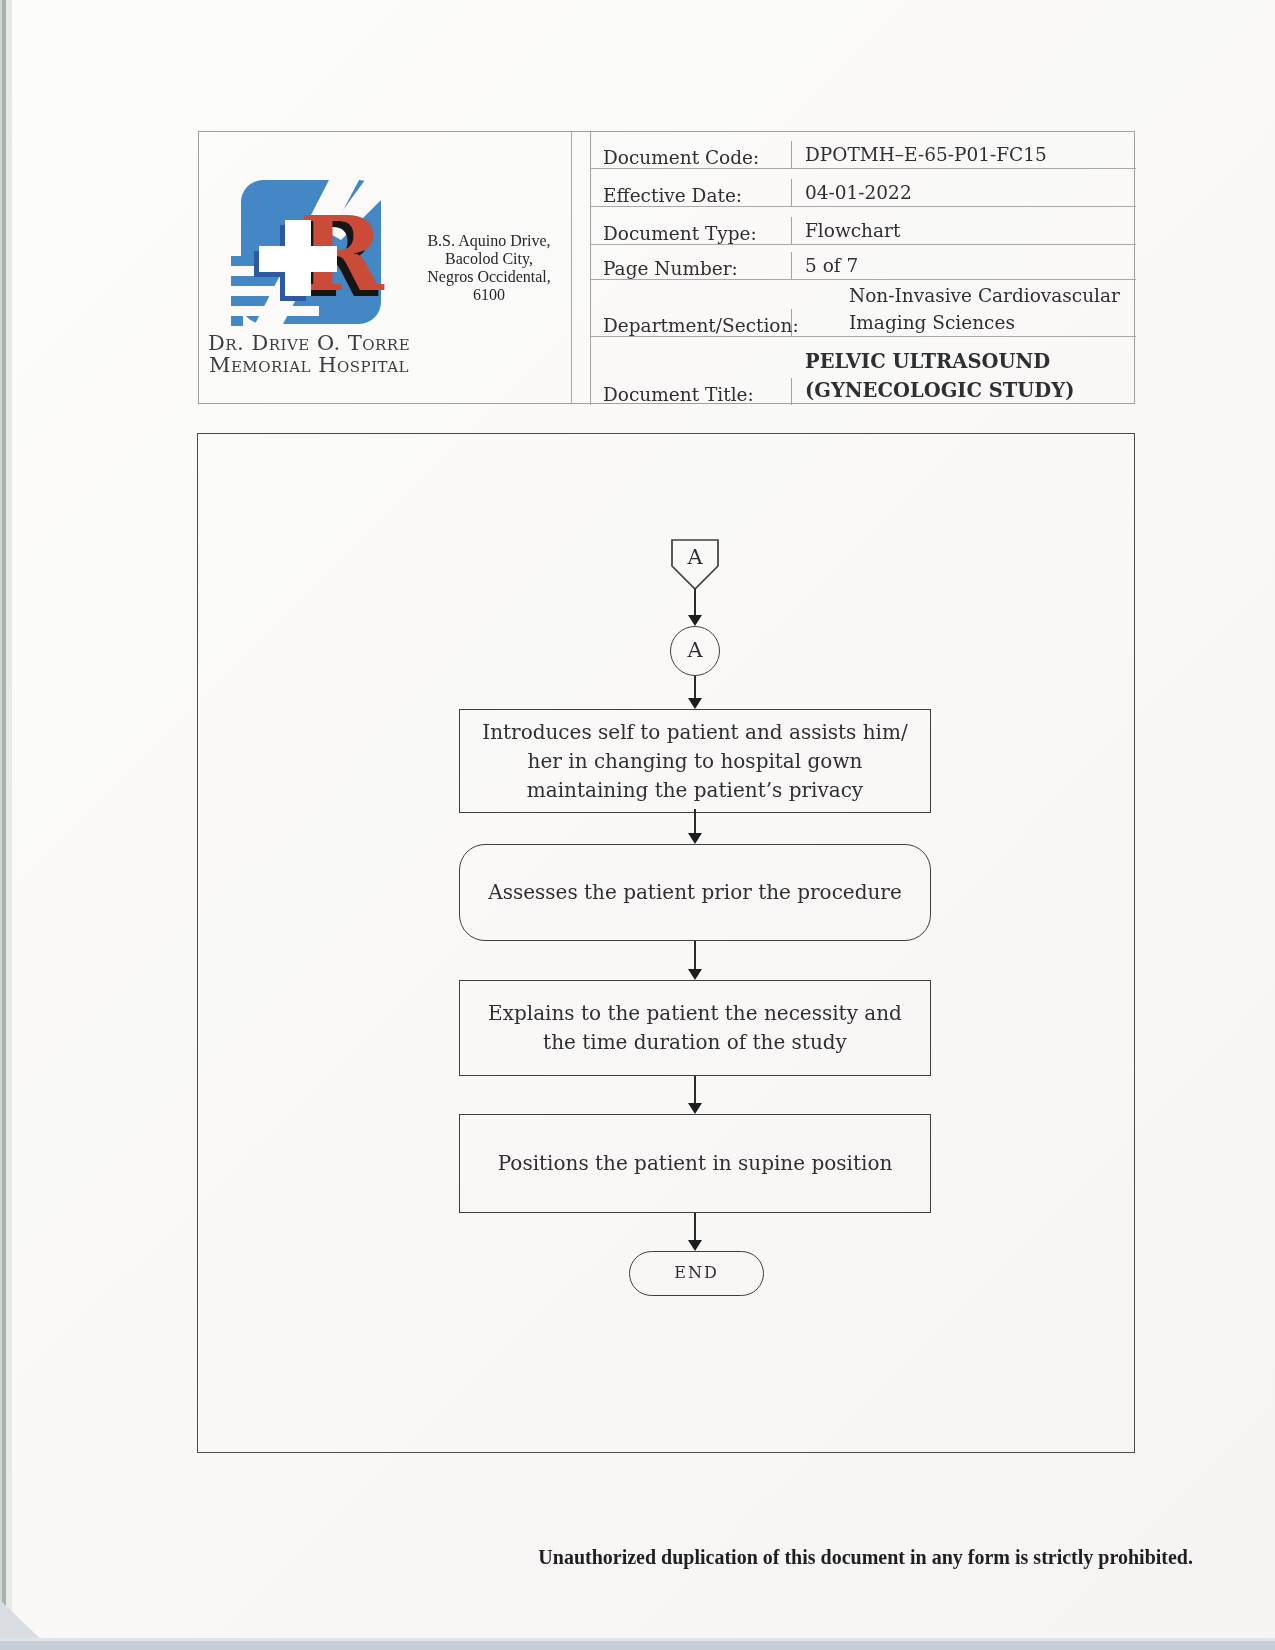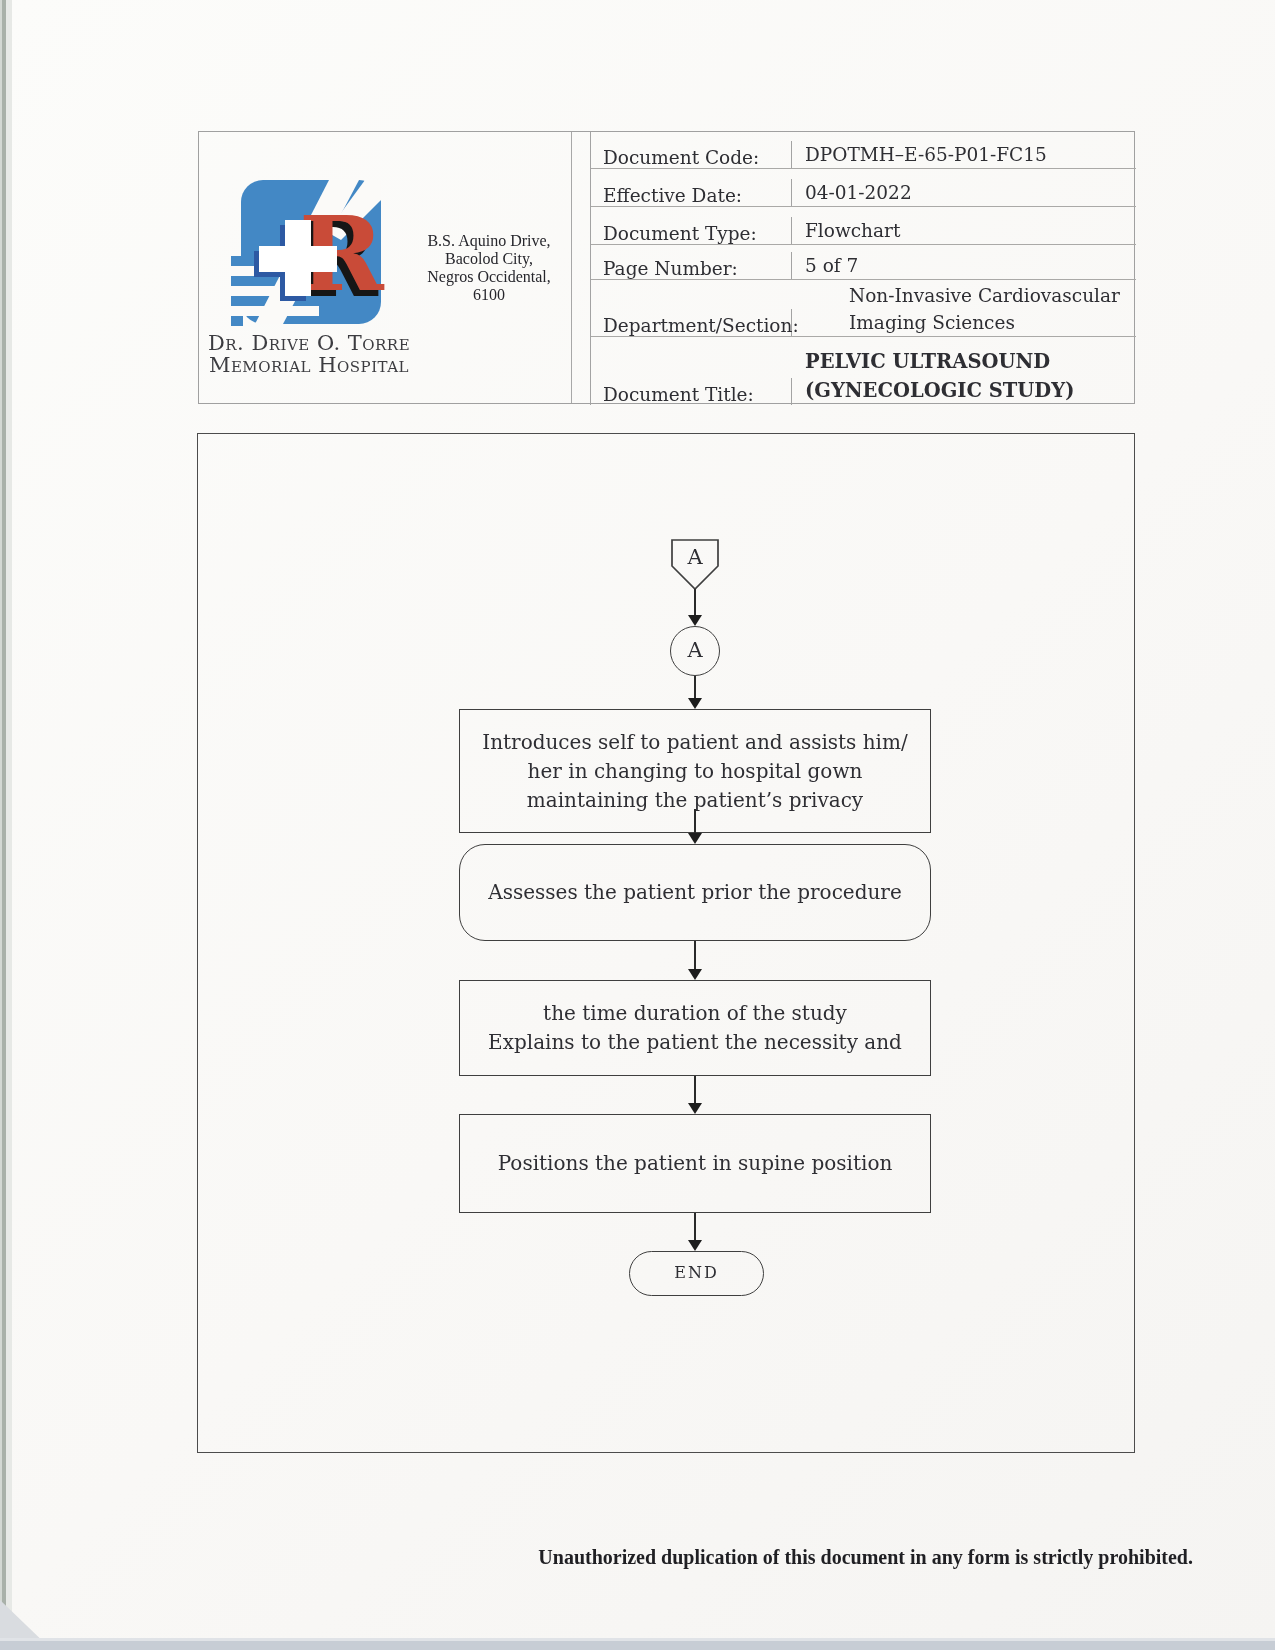--- a/index.html
+++ b/index.html
@@ -39,21 +39,21 @@
 
   
   .flow-frame{position:absolute;left:197px;top:433px;width:938px;height:1020px;
     border:1.5px solid #4c4c4c;box-sizing:border-box;}
   .flow-el{position:absolute;}
   .connector-circle{left:472px;top:192px;width:50px;height:50px;border:1.7px solid #3f3f3f;
     border-radius:50%;box-sizing:border-box;text-align:center;line-height:46px;font-size:21px;background:transparent;}
   .pbox{left:261px;width:472px;border:1.7px solid #3f3f3f;box-sizing:border-box;
     display:flex;flex-direction:column;justify-content:center;align-items:center;
     text-align:center;font-size:20px;line-height:29px;}
-  .pbox1{top:275px;height:124px;} .pbox2{top:410px;height:97px;border-radius:26px;}
+  .pbox1{top:275px;height:104px;} .pbox2{top:410px;height:97px;border-radius:26px;}
   .pbox3{top:546px;height:96px;} .pbox4{top:680px;height:99px;}
   .terminator{left:431px;top:817px;width:135px;height:45px;border:1.7px solid #3f3f3f;
     border-radius:23px;box-sizing:border-box;text-align:center;line-height:42px;
     font-size:16px;letter-spacing:2px;}
   .arrow{position:absolute;left:497px;width:16px;transform:translateX(-50%);}
   .arrow .shaft{position:absolute;left:50%;top:0;bottom:9px;width:2px;margin-left:-1px;background:#2a2a2a;}
   .arrow .head{position:absolute;bottom:0;left:50%;margin-left:-7px;width:0;height:0;
     border-left:7px solid transparent;border-right:7px solid transparent;border-top:11px solid #1d1d1d;}
   .ar1{top:155px;height:37px;} .ar2{top:242px;height:33px;} .ar3{top:375px;height:35px;}
   .ar4{top:507px;height:39px;} .ar5{top:642px;height:38px;} .ar6{top:779px;height:38px;}
@@ -171,22 +171,22 @@
     <div class="flow-el pbox pbox2">
       <div>Assesses the patient prior the procedure</div>
     </div>
 
     <div class="flow-el arrow ar4">
       <div class="shaft"></div>
       <div class="head"></div>
     </div>
 
     <div class="flow-el pbox pbox3">
+      <div>Explains to the patient the necessity and</div>
       <div>the time duration of the study</div>
-      <div>Explains to the patient the necessity and</div>
     </div>
 
     <div class="flow-el arrow ar5">
       <div class="shaft"></div>
       <div class="head"></div>
     </div>
 
     <div class="flow-el pbox pbox4">
       <div>Positions the patient in supine position</div>
     </div>

